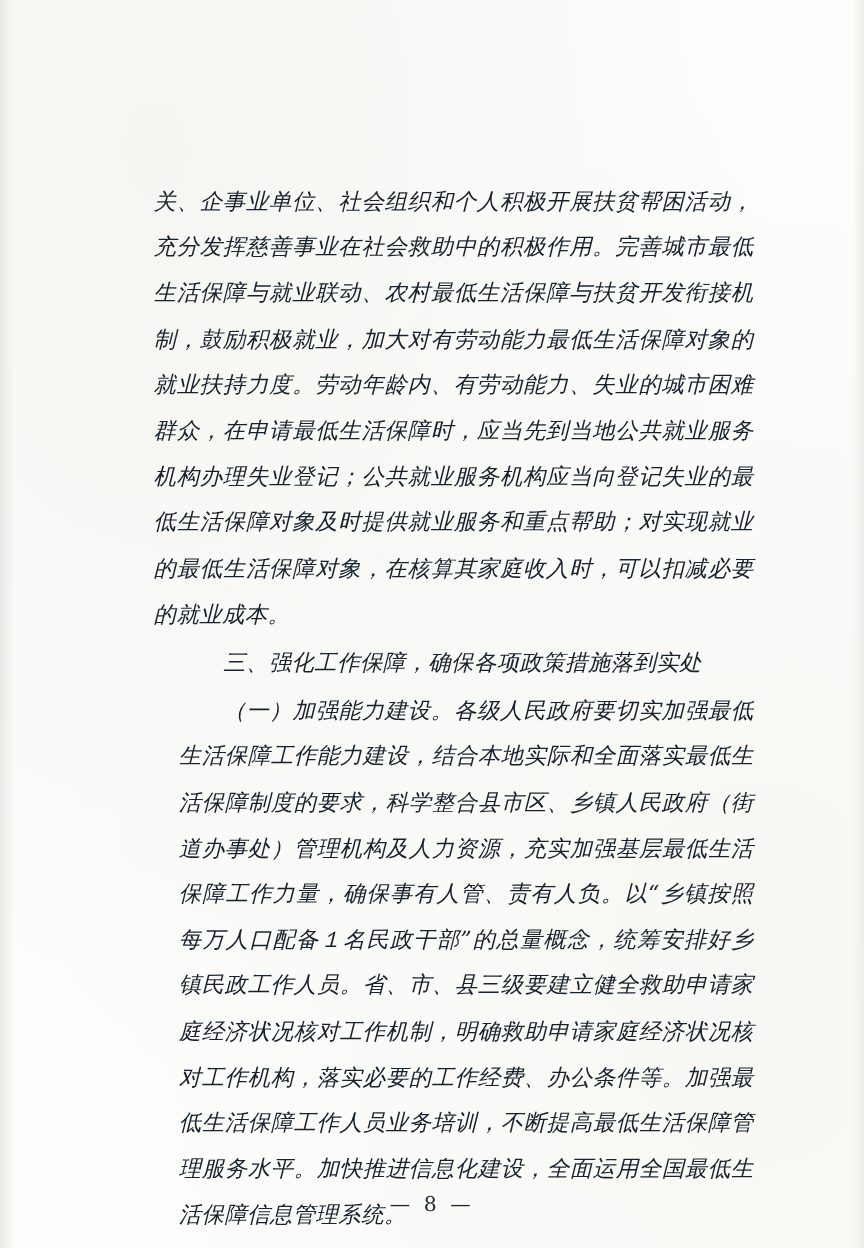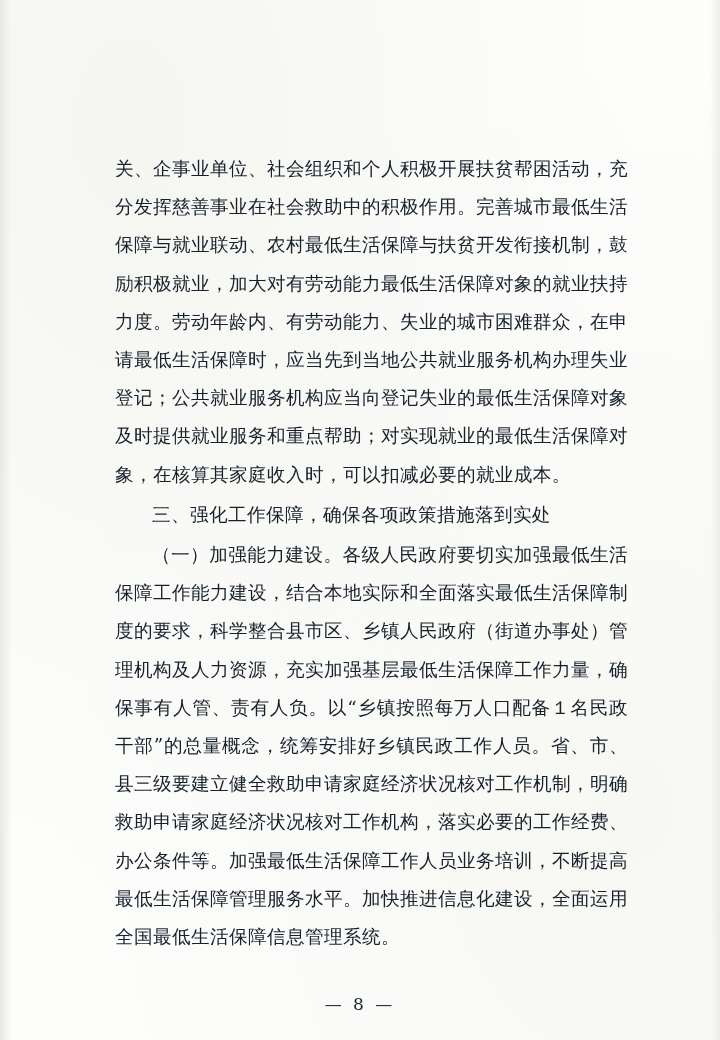--- a/index.html
+++ b/index.html
@@ -30,35 +30,37 @@
     background: linear-gradient(to right, #e8e8e4 0%, rgba(253,253,252,0) 100%);
   }
   .page-edge-right {
     position: absolute;
     right: 0; top: 0; bottom: 0;
     width: 10px;
     background: linear-gradient(to left, #ececE8 0%, rgba(253,253,252,0) 100%);
   }
   .content {
     position: absolute;
-    left: 115px;
+    left: 128px;
     right: 92px;
     top: 150px;
+    font-style: italic;
   }
   p.para {
     margin: 0 0 0 0;
     font-size: 18.6px;
     line-height: 38.2px;
     letter-spacing: 0.4px;
     text-align: justify;
     text-justify: inter-ideograph;
     color: #17212c;
   }
   p.para.indent {
     text-indent: 37px;
+    margin-left: 21px;
   }
   p.spaced {
     margin-top: 2px;
   }
   .footer {
     position: absolute;
     left: 0;
     right: 0;
     bottom: 26px;
     text-align: center;

